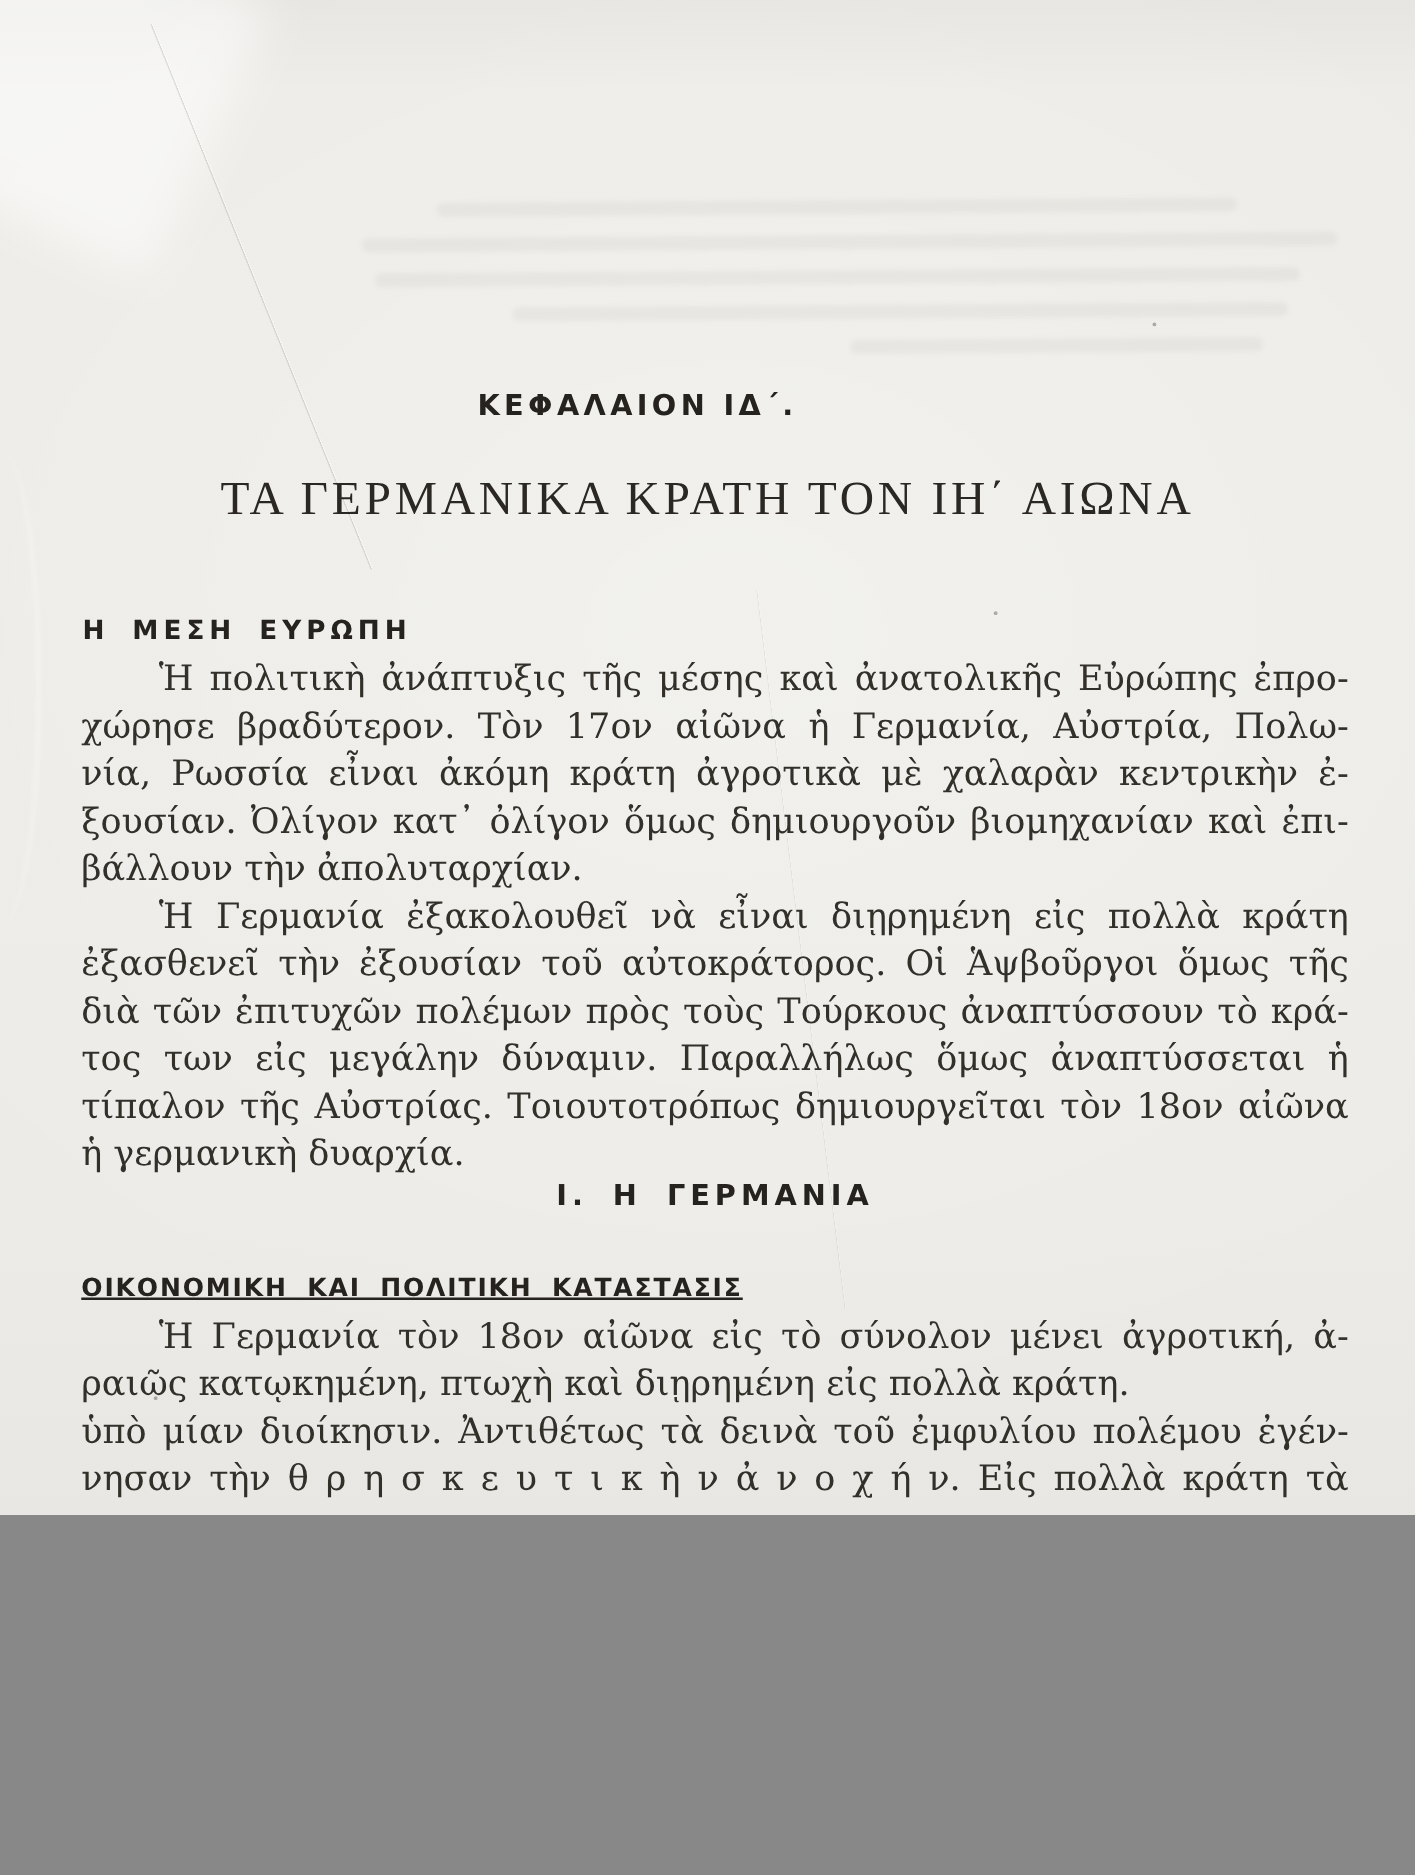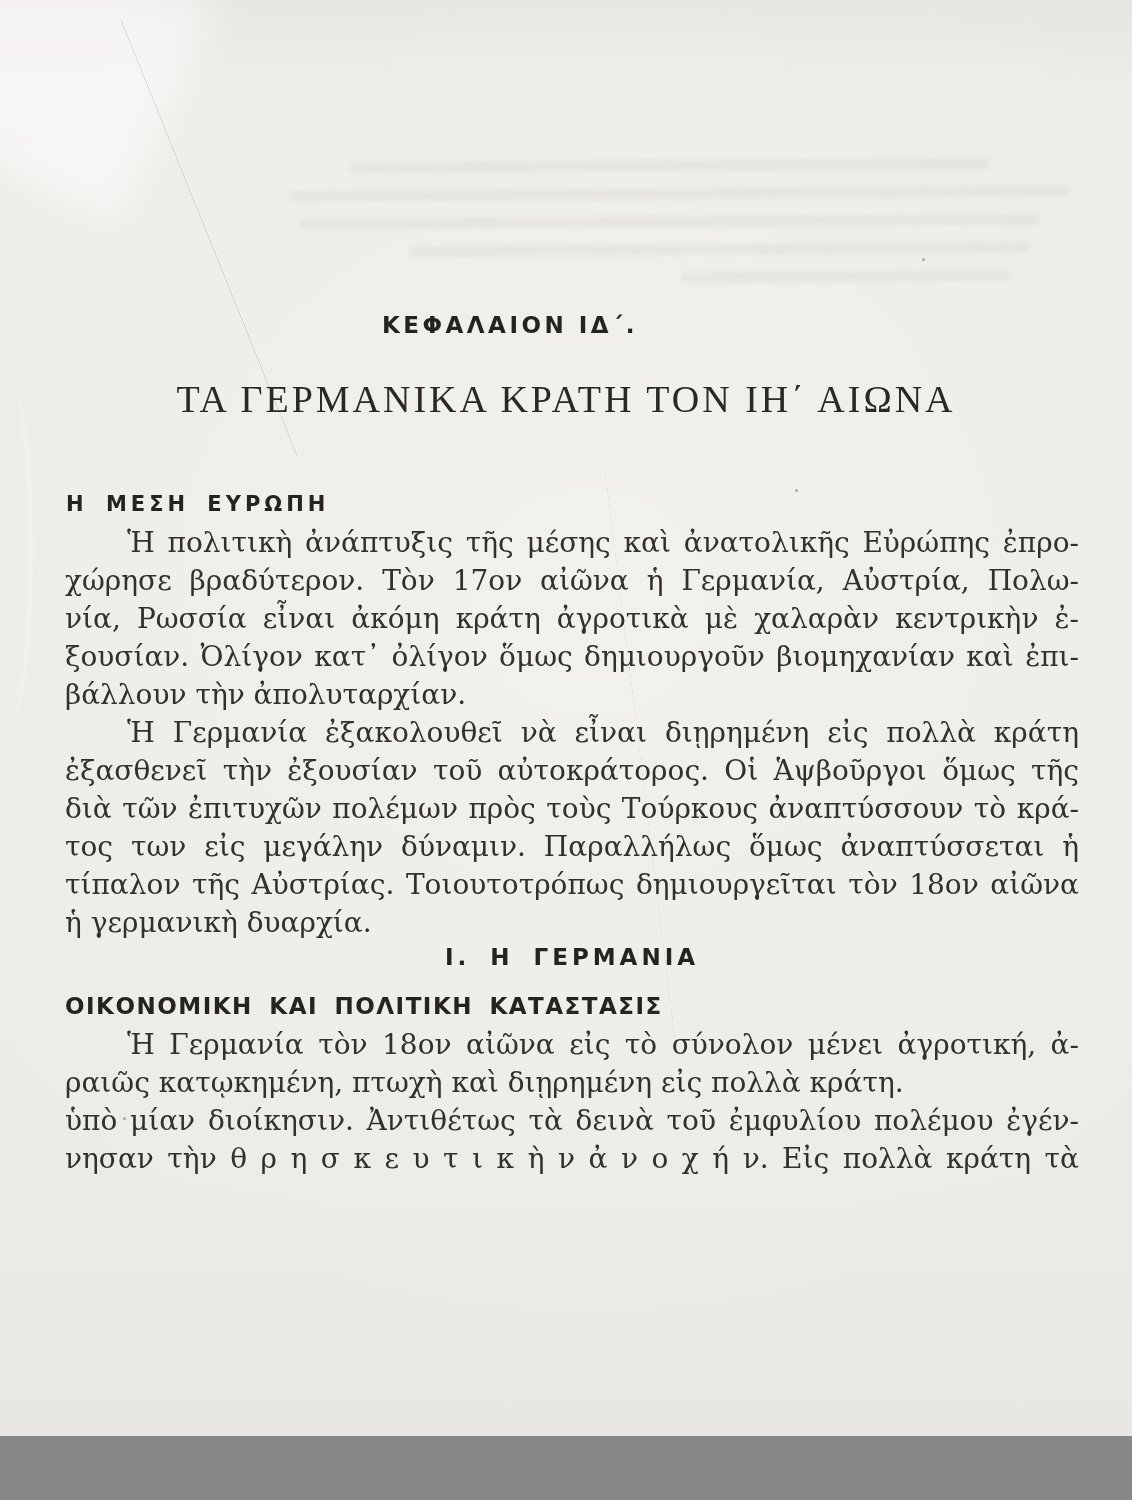--- a/index.html
+++ b/index.html
@@ -1,17 +1,17 @@
 <!DOCTYPE html>
 <html><head>
 <meta charset="utf-8">
 <style>
   html,body{margin:0;padding:0;background:#888;}
   .page{
-    position:relative;width:1132px;height:1436px;overflow:hidden;
+    position:relative;width:1132px;height:1212px;overflow:hidden;
     background:
       radial-gradient(ellipse 120% 90% at 52% 42%, rgba(255,255,255,.28) 0%, rgba(255,255,255,0) 60%),
       linear-gradient(180deg,#e6e5e1 0%,#edecE8 6%,#ecebe7 80%,#e8e7e3 100%);
     background-color:#ecebe7;
     font-family:"DejaVu Serif","Liberation Serif",serif;
     color:#34312b;
   }
   
   .showthrough{position:absolute;left:290px;top:160px;width:810px;height:150px;
     filter:blur(2px);opacity:.55;transform:rotate(-.4deg);}
@@ -36,21 +36,21 @@
   .heading-left{
     font-family:"DejaVu Sans","Liberation Sans",sans-serif;
     font-weight:bold;color:#26231e;
   }
   .h-mesi{position:absolute;top:492px;left:66px;font-size:21px;letter-spacing:4px;word-spacing:7px;}
   .flow{position:absolute;top:524px;left:65px;width:1014px;font-size:28px;line-height:38px;color:#33302a;}
   .line{height:38px;text-align:justify;text-align-last:justify;white-space:nowrap;}
   .line.last{text-align:right;text-align-last:left;}
   .line.indent{text-indent:62px;}
   .h-germania{height:30px;text-align:center;font-size:23px;letter-spacing:4px;word-spacing:8px;line-height:30px;}
-  .h-oikonomiki{margin-top:20px;height:28px;font-size:23px;letter-spacing:1.5px;word-spacing:7px;line-height:28px;}
+  .h-oikonomiki{margin-top:44px;height:28px;font-size:20px;letter-spacing:1.5px;word-spacing:7px;line-height:28px;text-decoration:underline;}
   .p3{margin-top:6px;}
 </style>
 </head>
 <body>
 
 <div class="page">
 
   <div class="showthrough">
     <div class="row" style="left:60px;top:0;width:640px"></div>
     <div class="row" style="left:0;top:28px;width:780px"></div>

